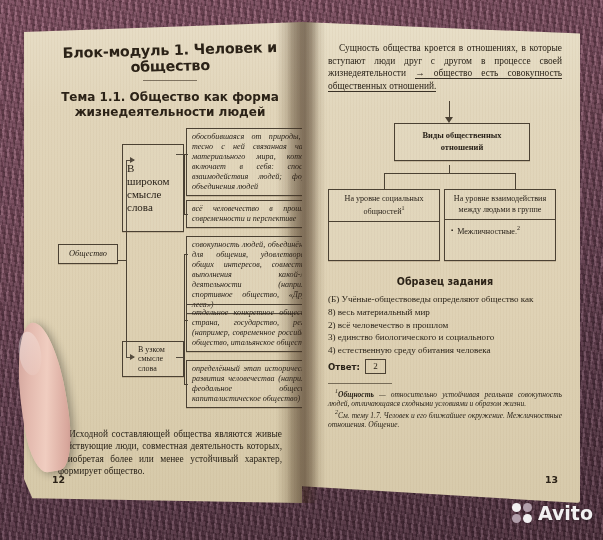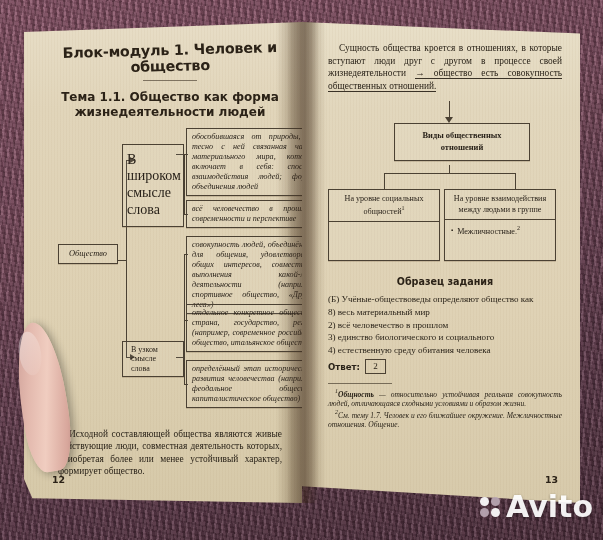--- a/index.html
+++ b/index.html
@@ -67,22 +67,22 @@
   .u{border-bottom:1px solid #3a3227;}
   
   .bx{border:1px solid #4b4133;background:rgba(255,255,255,.055);
     padding:3px 5px;font-size:8.1px;line-height:1.25;color:#29221a;
     box-shadow:0 1px 0 rgba(120,100,70,.25);}
   .it{font-style:italic;}
   
   #tree{position:relative;height:292px;margin-top:4px;}
   .node{position:absolute;box-sizing:border-box;}
   #n-soc{left:0;top:116px;width:60px;text-align:center;font-style:italic;font-size:8.4px;padding:4px 2px;}
-  #n-wide{left:64px;top:16px;width:62px;font-size:14px;padding:7px 4px;line-height:1.2;}
-  #n-narrow{left:64px;top:213px;width:62px;font-size:8px;padding:3px 8px;line-height:1.2;}
+  #n-wide{left:64px;top:16px;width:62px;font-size:11px;padding:17px 4px;line-height:1.2;}
+  #n-narrow{left:64px;top:213px;width:62px;font-size:8px;padding:3px 15px;line-height:1.2;}
   .defbox{position:absolute;left:128px;width:136px;box-sizing:border-box;text-align:justify;}
   #d1{top:0;}
   #d2{top:72px;}
   #d3{top:108px;}
   #d4{top:176px;}
   #d5{top:232px;}
   .ln{position:absolute;background:#4b4133;}
   .arw{position:absolute;width:0;height:0;border-top:3px solid transparent;
     border-bottom:3px solid transparent;border-left:5px solid #4b4133;}
   
@@ -110,21 +110,21 @@
   .folio{position:absolute;bottom:18px;font-family:"DejaVu Sans",sans-serif;
     font-weight:bold;font-size:9.4px;color:#2b2217;}
   #folio-l{left:28px;}
   #folio-r{right:22px;}
   
   #gutter{position:absolute;left:263px;top:0;width:32px;height:100%;
     background:linear-gradient(90deg,rgba(60,40,25,0) 0%,rgba(60,40,25,.40) 45%,rgba(60,40,25,.46) 55%,rgba(60,40,25,0) 100%);
     pointer-events:none;z-index:4;}
   
   #wm{position:absolute;right:10px;bottom:16px;display:flex;align-items:center;gap:6px;z-index:9;
-    font-family:"DejaVu Sans",sans-serif;font-weight:bold;font-size:30px;color:#fff;
+    font-family:"DejaVu Sans",sans-serif;font-weight:bold;font-size:19px;color:#fff;
     opacity:.93;text-shadow:0 1px 3px rgba(0,0,0,.4);}
   #wm .dots{display:grid;grid-template-columns:9px 9px;grid-gap:2px;}
   #wm .dots i{width:9px;height:9px;border-radius:50%;background:#fff;display:block;}
   #wm .dots i.g{background:#b9a7b3;}
 </style>
 </head>
 <body>
 
 <div id="rug"></div>
 

